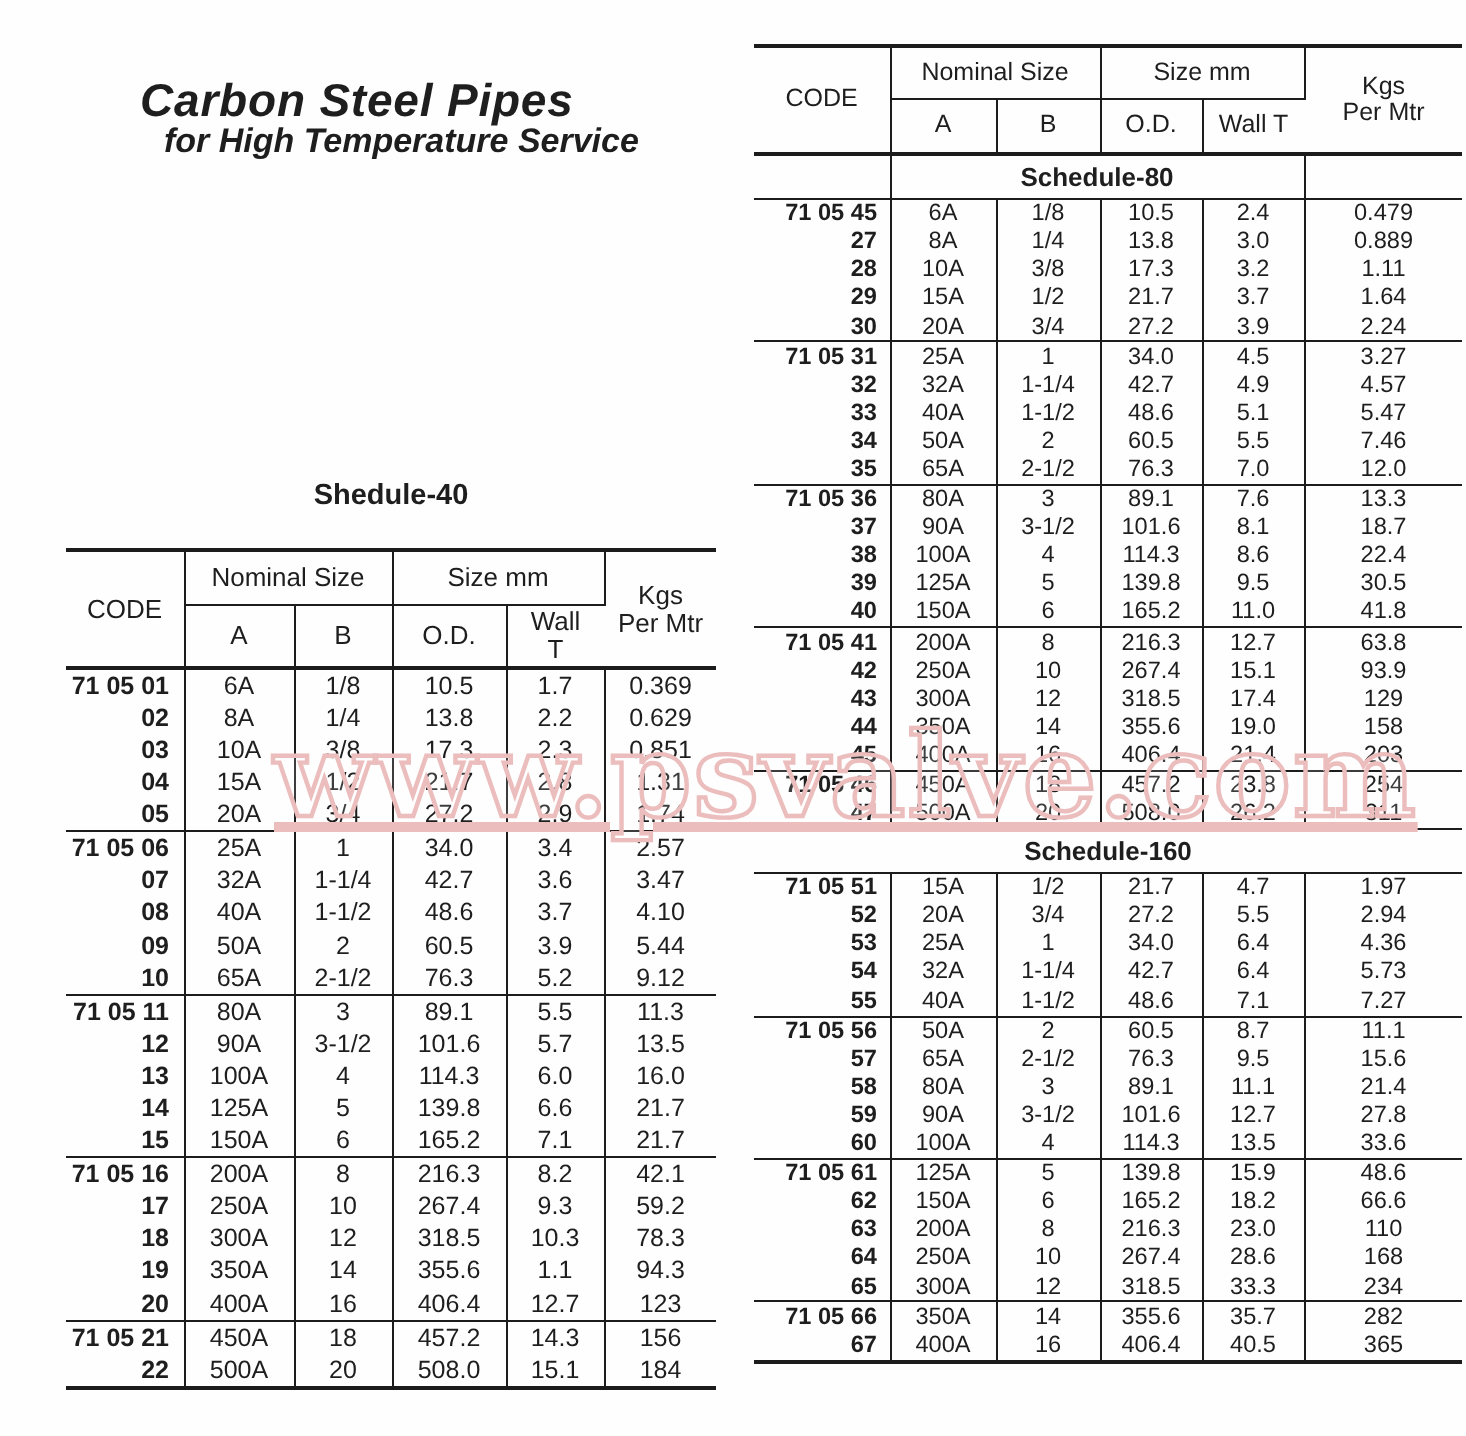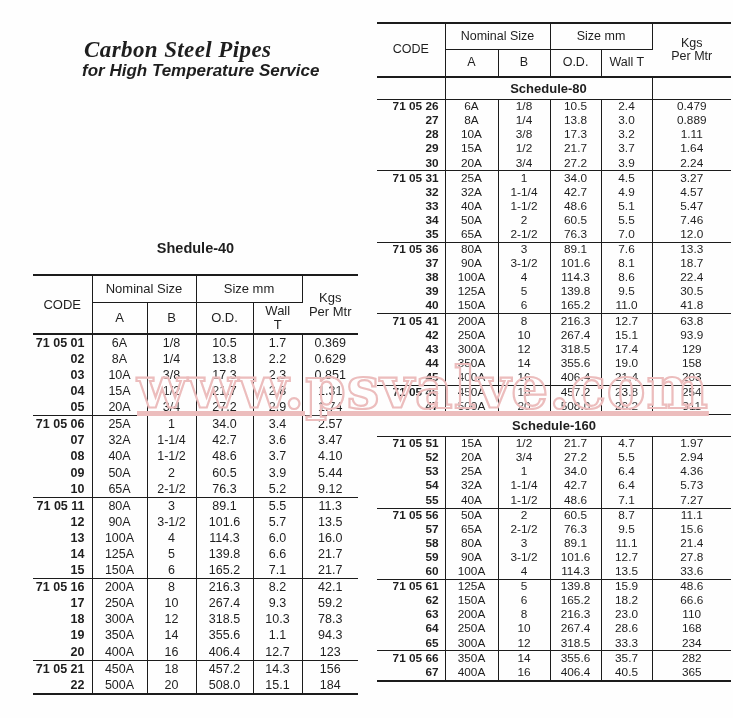--- a/index.html
+++ b/index.html
@@ -2,21 +2,21 @@
 <html><head>
 <meta charset="utf-8">
 <style>
   html,body { margin:0; padding:0; background:#ffffff; }
   .page {
     position:relative; width:733px; height:718px; background:#fefefe;
     font-family:"Liberation Sans", sans-serif; color:#1e1e1e; overflow:hidden;
   }
 
   
-  .title1 { position:absolute; left:84px; top:37px; font-size:23px; font-weight:bold; font-style:italic; letter-spacing:.4px; white-space:nowrap;font-family:Liberation Serif, serif; }
+  .title1 { position:absolute; left:70px; top:37px; font-size:23px; font-weight:bold; font-style:italic; letter-spacing:.4px; white-space:nowrap; }
   .title2 { position:absolute; left:82px; top:61px; font-size:17px; font-weight:bold; font-style:italic; white-space:nowrap; }
 
   
   .photos { position:absolute; left:120px; top:88px; width:172px; height:112px; }
   .photo { position:absolute; overflow:hidden; }
   .photo1 { left:1px; top:2px; width:81px; height:82px; background:#f7f4f4; }
   .p1-stripes { position:absolute; left:-18px; top:-20px; width:150%; height:150%;
     transform:rotate(-34deg);
     background:repeating-linear-gradient(0deg,#8d6363 0 5px,#5c4040 5px 8px,#a87f7a 8px 13px,#3a2424 13px 15px); }
   .ring { position:absolute; width:23px; height:25px; border-radius:50%;
@@ -303,21 +303,21 @@
         <th>Wall T</th>
       </tr>
     </thead>
     <tbody>
         <tr class="band-row">
           <td></td>
           <td colspan="4">Schedule-80</td>
           <td></td>
         </tr>
         <tr class="group-start">
-          <td class="code">71 05 26</td>
+          <td class="code">71 05 45</td>
           <td>6A</td>
           <td>1/8</td>
           <td>10.5</td>
           <td>2.4</td>
           <td>0.479</td>
         </tr>
         <tr>
           <td class="code">27</td>
           <td>8A</td>
           <td>1/4</td>

